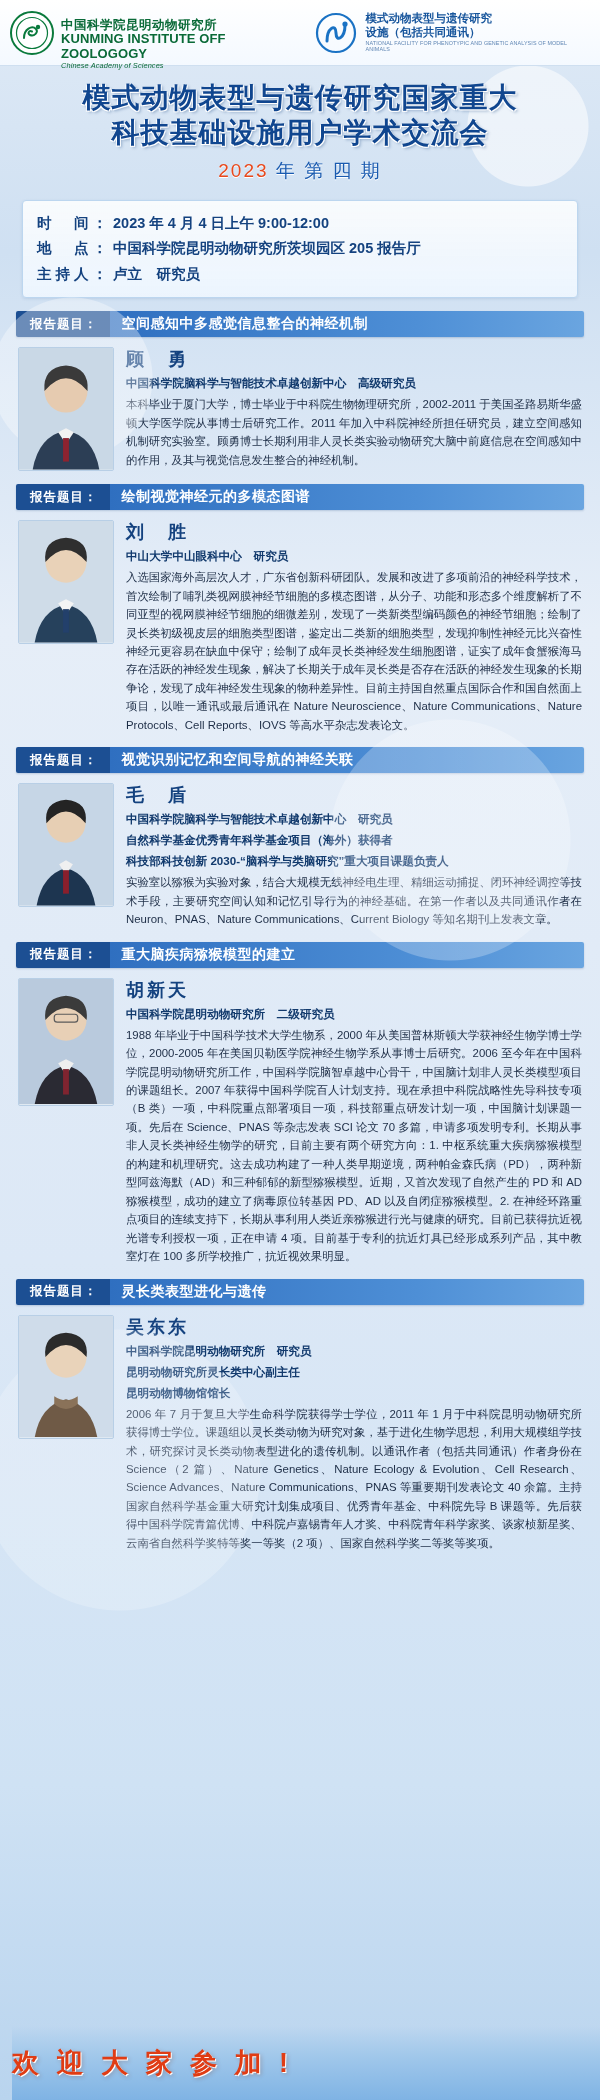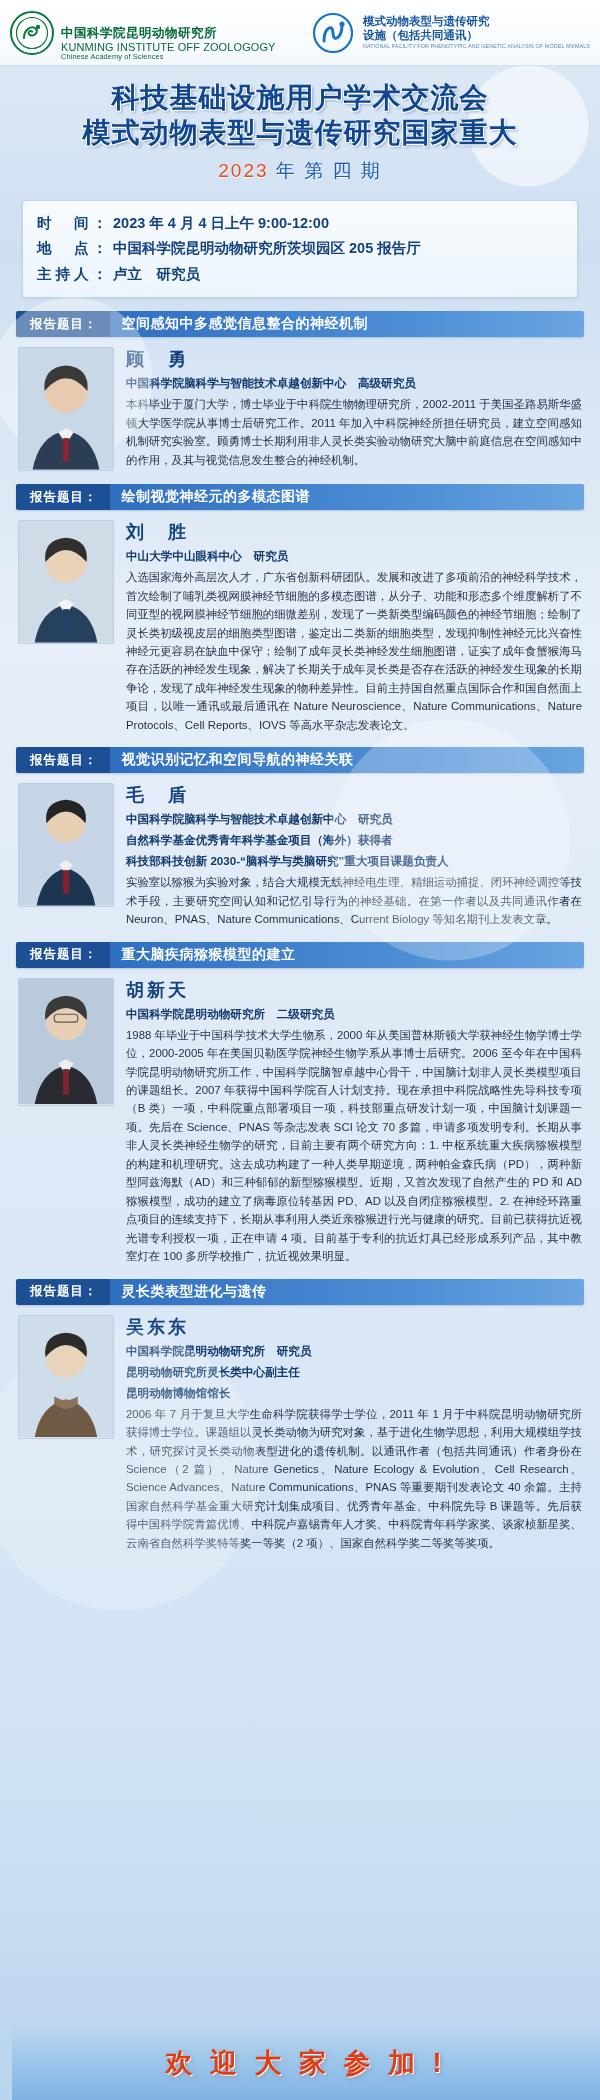--- a/index.html
+++ b/index.html
@@ -47,22 +47,22 @@
     width: 44px; height: 44px; border-radius: 50%;
     background: #ffffff;
     border: 2px solid #0a7a3c;
     display: flex; align-items: center; justify-content: center;
     position: relative;
     flex: none;
   }
   .logo-circle svg { display:block; }
   .org-text { line-height: 1.15; margin-top: 23px; }
   .org-cn { font-size: 12.5px; color: #0a6a38; font-weight: bold; letter-spacing: .5px; }
-  .org-en1 { font-size: 11px; color: #0a6a38; letter-spacing: .1px; }
-  .org-en2 { font-size: 7.4px; color: #0a6a38; letter-spacing: .1px; }
+  .org-en1 { font-size: 13px; color: #0a6a38; letter-spacing: .1px; font-weight: bold; }
+  .org-en2 { font-size: 7.4px; color: #0a6a38; letter-spacing: .1px; font-style: italic; }
 
   .org2 { display: flex; align-items: center; gap: 7px; justify-content: space-between; }
   .logo2 {
     width: 46px; height: 46px; flex: none;
     display:flex; align-items:center; justify-content:center;
   }
   .org2-text { line-height: 1.2; }
   .org2-cn1, .org2-cn2 { font-size: 11.5px; color: #17559c; font-weight: bold; }
   .org2-en { font-size: 5.4px; color: #5f86b4; letter-spacing: .1px; }
 
@@ -186,21 +186,21 @@
     color: #1d2d46;
     text-align: justify;
   }
 
   
   .footer {
     position: absolute;
     left: 12px; right: 0; bottom: 0;
     height: 74px;
     background: linear-gradient(180deg, rgba(175,208,240,0) 0%, #9ec6ea 45%, #7fb3e4 100%);
-    display: flex; align-items: center; justify-content: center;
+    display: flex; align-items: center; justify-content: flex-start;
   }
   .footer-text {
     font-size: 27px;
     font-weight: bold;
     color: #e03c14;
     letter-spacing: 5px;
     text-shadow: 1px 1px 0 #fff, 2px 2px 4px rgba(120,40,10,.25);
   }
 </style>
 </head>
@@ -236,22 +236,22 @@
       <div class="org2-text">
         <div class="org2-cn1">模式动物表型与遗传研究</div>
         <div class="org2-cn2">设施（包括共同通讯）</div>
         <div class="org2-en">NATIONAL FACILITY FOR PHENOTYPIC AND GENETIC ANALYSIS OF MODEL ANIMALS</div>
       </div>
     </div>
   </div>
 
   <div class="banner">
     <div class="banner-title">
+      <div>模式动物表型与遗传研究国家重大</div>
       <div>科技基础设施用户学术交流会</div>
-      <div>模式动物表型与遗传研究国家重大</div>
     </div>
     <div class="banner-sub">
       <span class="num">2023</span>
       <span>年 第 四 期</span>
     </div>
   </div>
 
   <div class="meta">
     <div class="meta-row">
       <div class="meta-label">时　间：</div>

